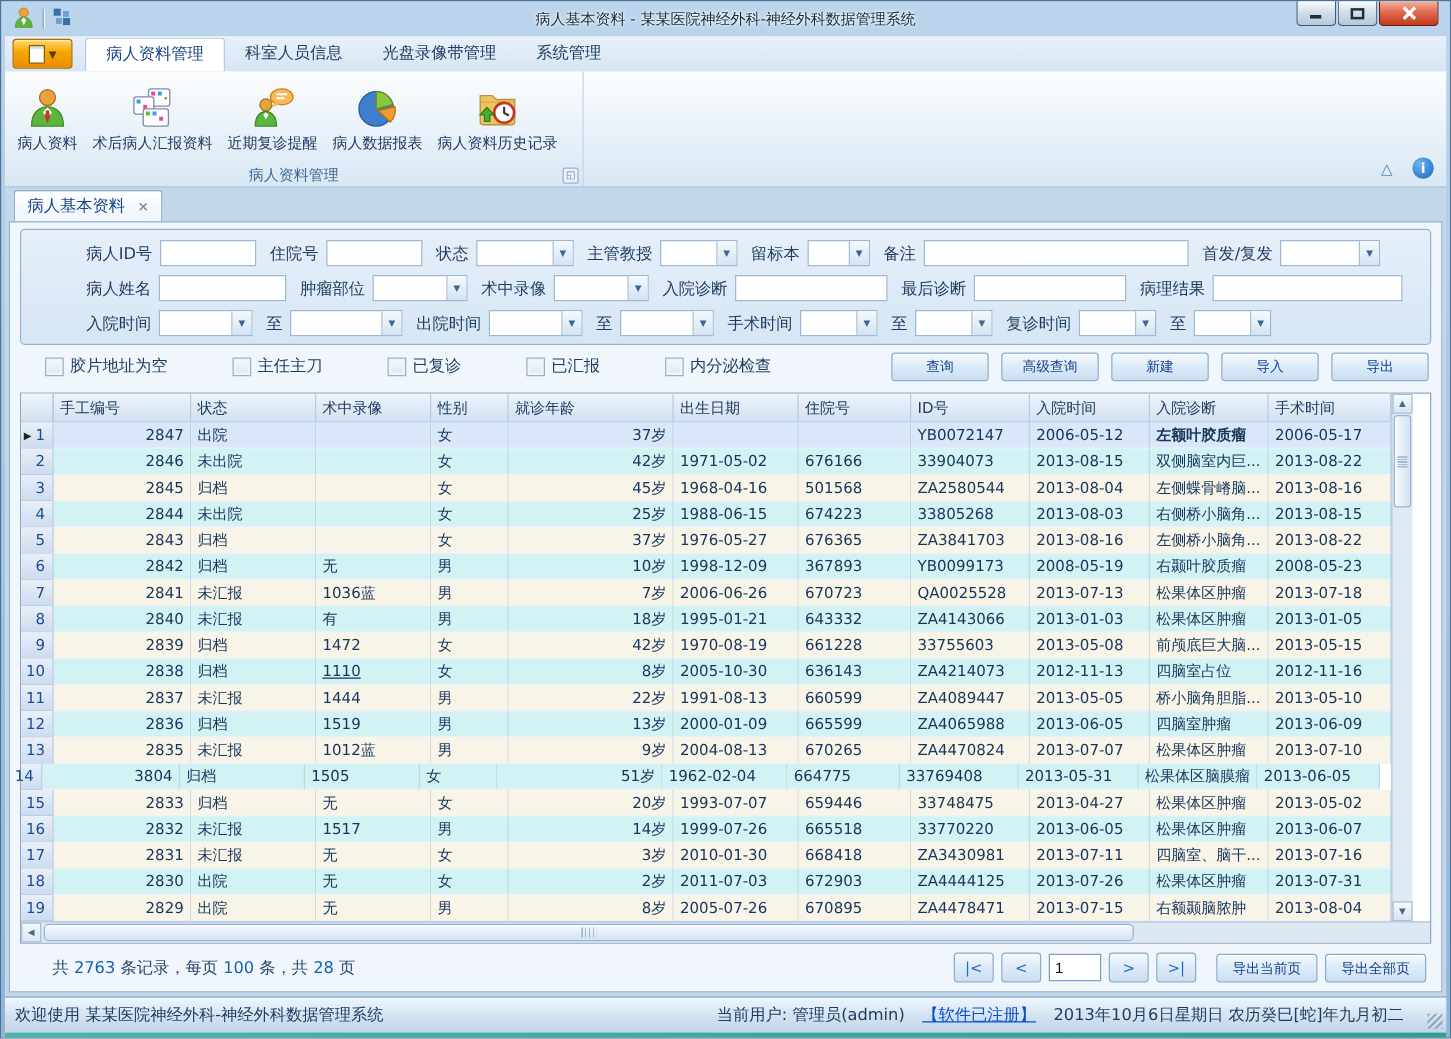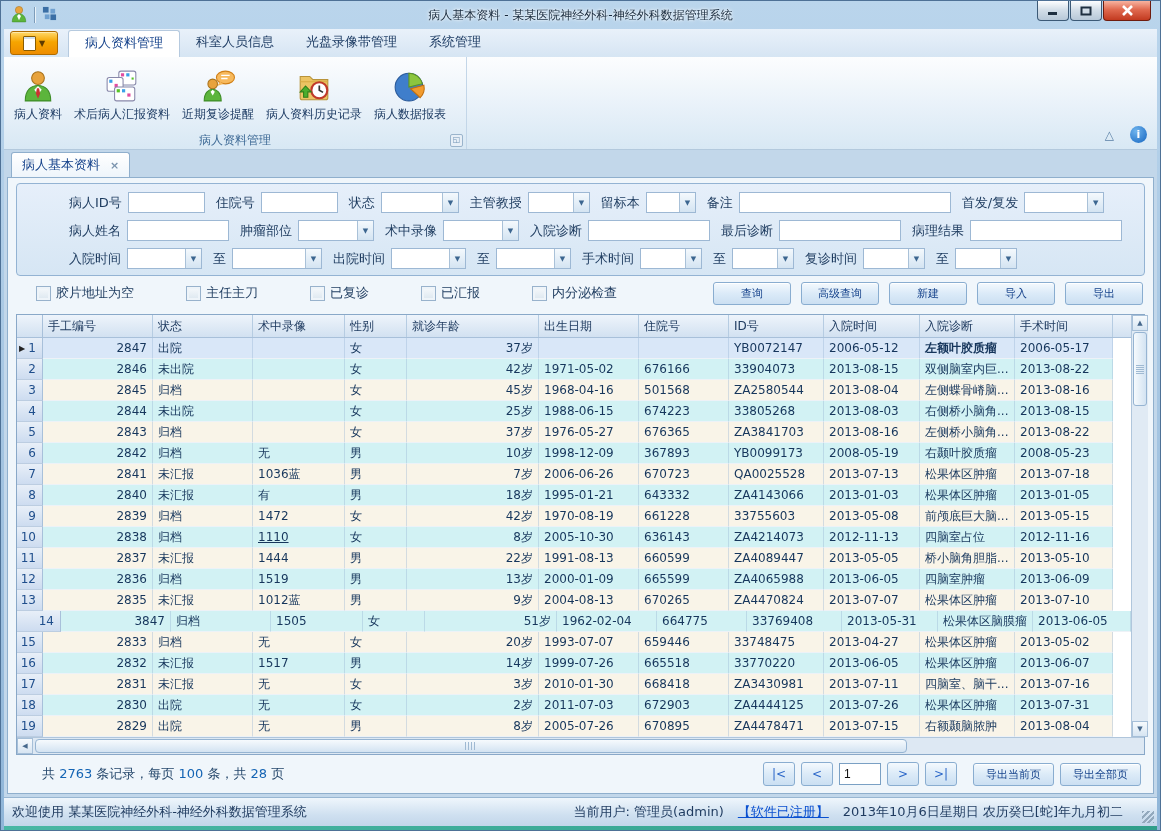--- a/index.html
+++ b/index.html
@@ -208,35 +208,35 @@
                 <path d="M18 12 l-3 4 6-2 z" fill="#f7b95c"></path>
                 <path d="M19 6 h8 M19 9 h6" stroke="#fff" stroke-width="1.4"></path>
                 <circle cx="11" cy="14" r="4.5" fill="#e8a33d" stroke="#a9731c"></circle>
                 <path d="M3 30 C3 22 7.5 19 11 19 C14.5 19 19 22 19 30 Z" fill="#5cb53c" stroke="#3d8c26"></path>
                 <path d="M11 19.5 L9 21.5 L11 25 L13 21.5 Z" fill="#fff"></path>
               </svg></span>
             <span>近期复诊提醒</span>
           </div>
           <div class="rbtn">
             <span class="icn"><svg width="34" height="34" viewBox="0 0 32 32">
+                <circle cx="15" cy="17" r="13" fill="#3f7ecb" stroke="#2a5a9a"></circle>
+                <path d="M15 17 L15 4 A13 13 0 0 1 27.6 13.8 Z" fill="#8cc63f" stroke="#5e9420"></path>
+                <path d="M16.5 18.5 L29.1 15.3 A13 13 0 0 1 25.6 27 Z" fill="#f29b2e" stroke="#c06f10"></path>
+              </svg></span>
+            <span>病人数据报表</span>
+          </div>
+          <div class="rbtn">
+            <span class="icn"><svg width="34" height="34" viewBox="0 0 32 32">
                 <path d="M3 7 h9 l3 3 h14 v17 a2 2 0 0 1 -2 2 H5 a2 2 0 0 1 -2 -2 Z" fill="#ecc463" stroke="#b8933a"></path>
                 <path d="M3 12 h26" stroke="#d9ab42"></path>
                 <circle cx="21" cy="20" r="7.5" fill="#fff" stroke="#c03a2a" stroke-width="2"></circle>
                 <path d="M21 15.5 V20 L24.5 22" stroke="#333" stroke-width="1.6" fill="none"></path>
                 <path d="M8 16 l-5 5.5 h3.2 v5 h4 v-5 h3.2 Z" fill="#4cae2e" stroke="#2f7e18"></path>
               </svg></span>
             <span>病人资料历史记录</span>
-          </div>
-          <div class="rbtn">
-            <span class="icn"><svg width="34" height="34" viewBox="0 0 32 32">
-                <circle cx="15" cy="17" r="13" fill="#3f7ecb" stroke="#2a5a9a"></circle>
-                <path d="M15 17 L15 4 A13 13 0 0 1 27.6 13.8 Z" fill="#8cc63f" stroke="#5e9420"></path>
-                <path d="M16.5 18.5 L29.1 15.3 A13 13 0 0 1 25.6 27 Z" fill="#f29b2e" stroke="#c06f10"></path>
-              </svg></span>
-            <span>病人数据报表</span>
           </div>
         </div>
       <div class="rgroup-label">病人资料管理</div>
       <div class="dlg-launch">◱</div>
     </div>
     <div class="ribbon-right">
       <span class="chev">△</span>
       <span class="info-btn">i</span>
     </div>
   </div>
@@ -639,24 +639,24 @@
                   <div class="cell" style="width: 62px;">男</div>
                   <div class="cell r" style="width: 132px;">9岁</div>
                   <div class="cell" style="width: 100px;">2004-08-13</div>
                   <div class="cell" style="width: 90px;">670265</div>
                   <div class="cell" style="width: 95px;">ZA4470824</div>
                   <div class="cell" style="width: 96px;">2013-07-07</div>
                   <div class="cell" style="width: 95px;">松果体区肿瘤</div>
                   <div class="cell" style="width: 98px;">2013-07-10</div>
                 </div>
                 <div class="grow even">
-                  <div class="ind" style="width: 44px;">
+                  <div class="ind" style="width: 17px;">
                     <span>14</span>
                   </div>
-                  <div class="cell r" style="width: 110px;">3847</div>
+                  <div class="cell r" style="width: 110px;">3804</div>
                   <div class="cell" style="width: 100px;">归档</div>
                   <div class="cell" style="width: 92px;">1505</div>
                   <div class="cell" style="width: 62px;">女</div>
                   <div class="cell r" style="width: 132px;">51岁</div>
                   <div class="cell" style="width: 100px;">1962-02-04</div>
                   <div class="cell" style="width: 90px;">664775</div>
                   <div class="cell" style="width: 95px;">33769408</div>
                   <div class="cell" style="width: 96px;">2013-05-31</div>
                   <div class="cell" style="width: 95px;">松果体区脑膜瘤</div>
                   <div class="cell" style="width: 98px;">2013-06-05</div>

